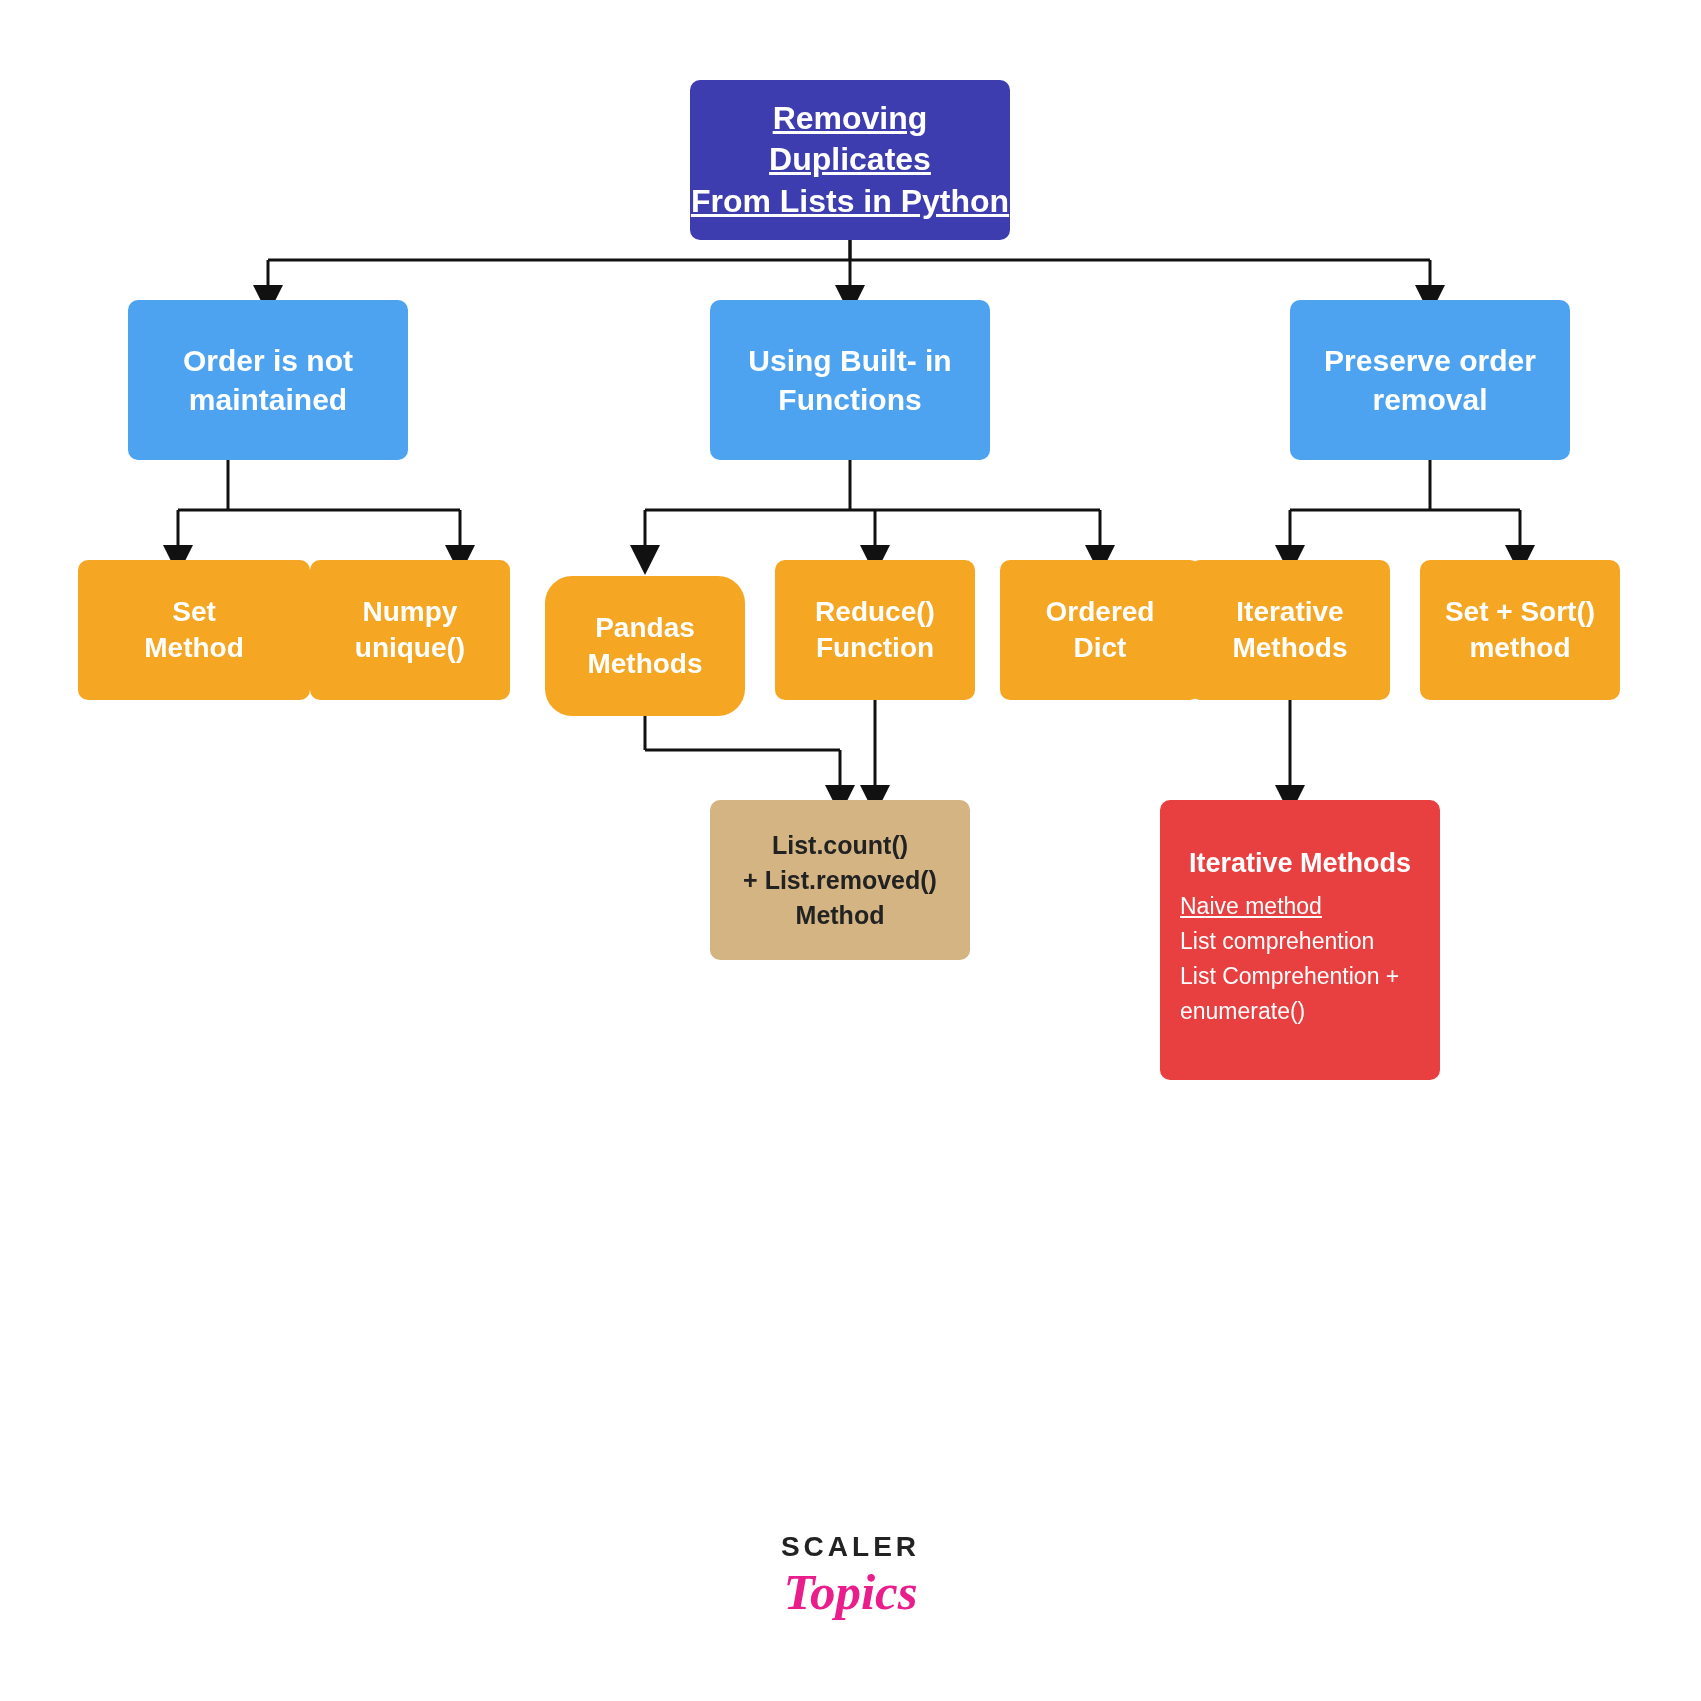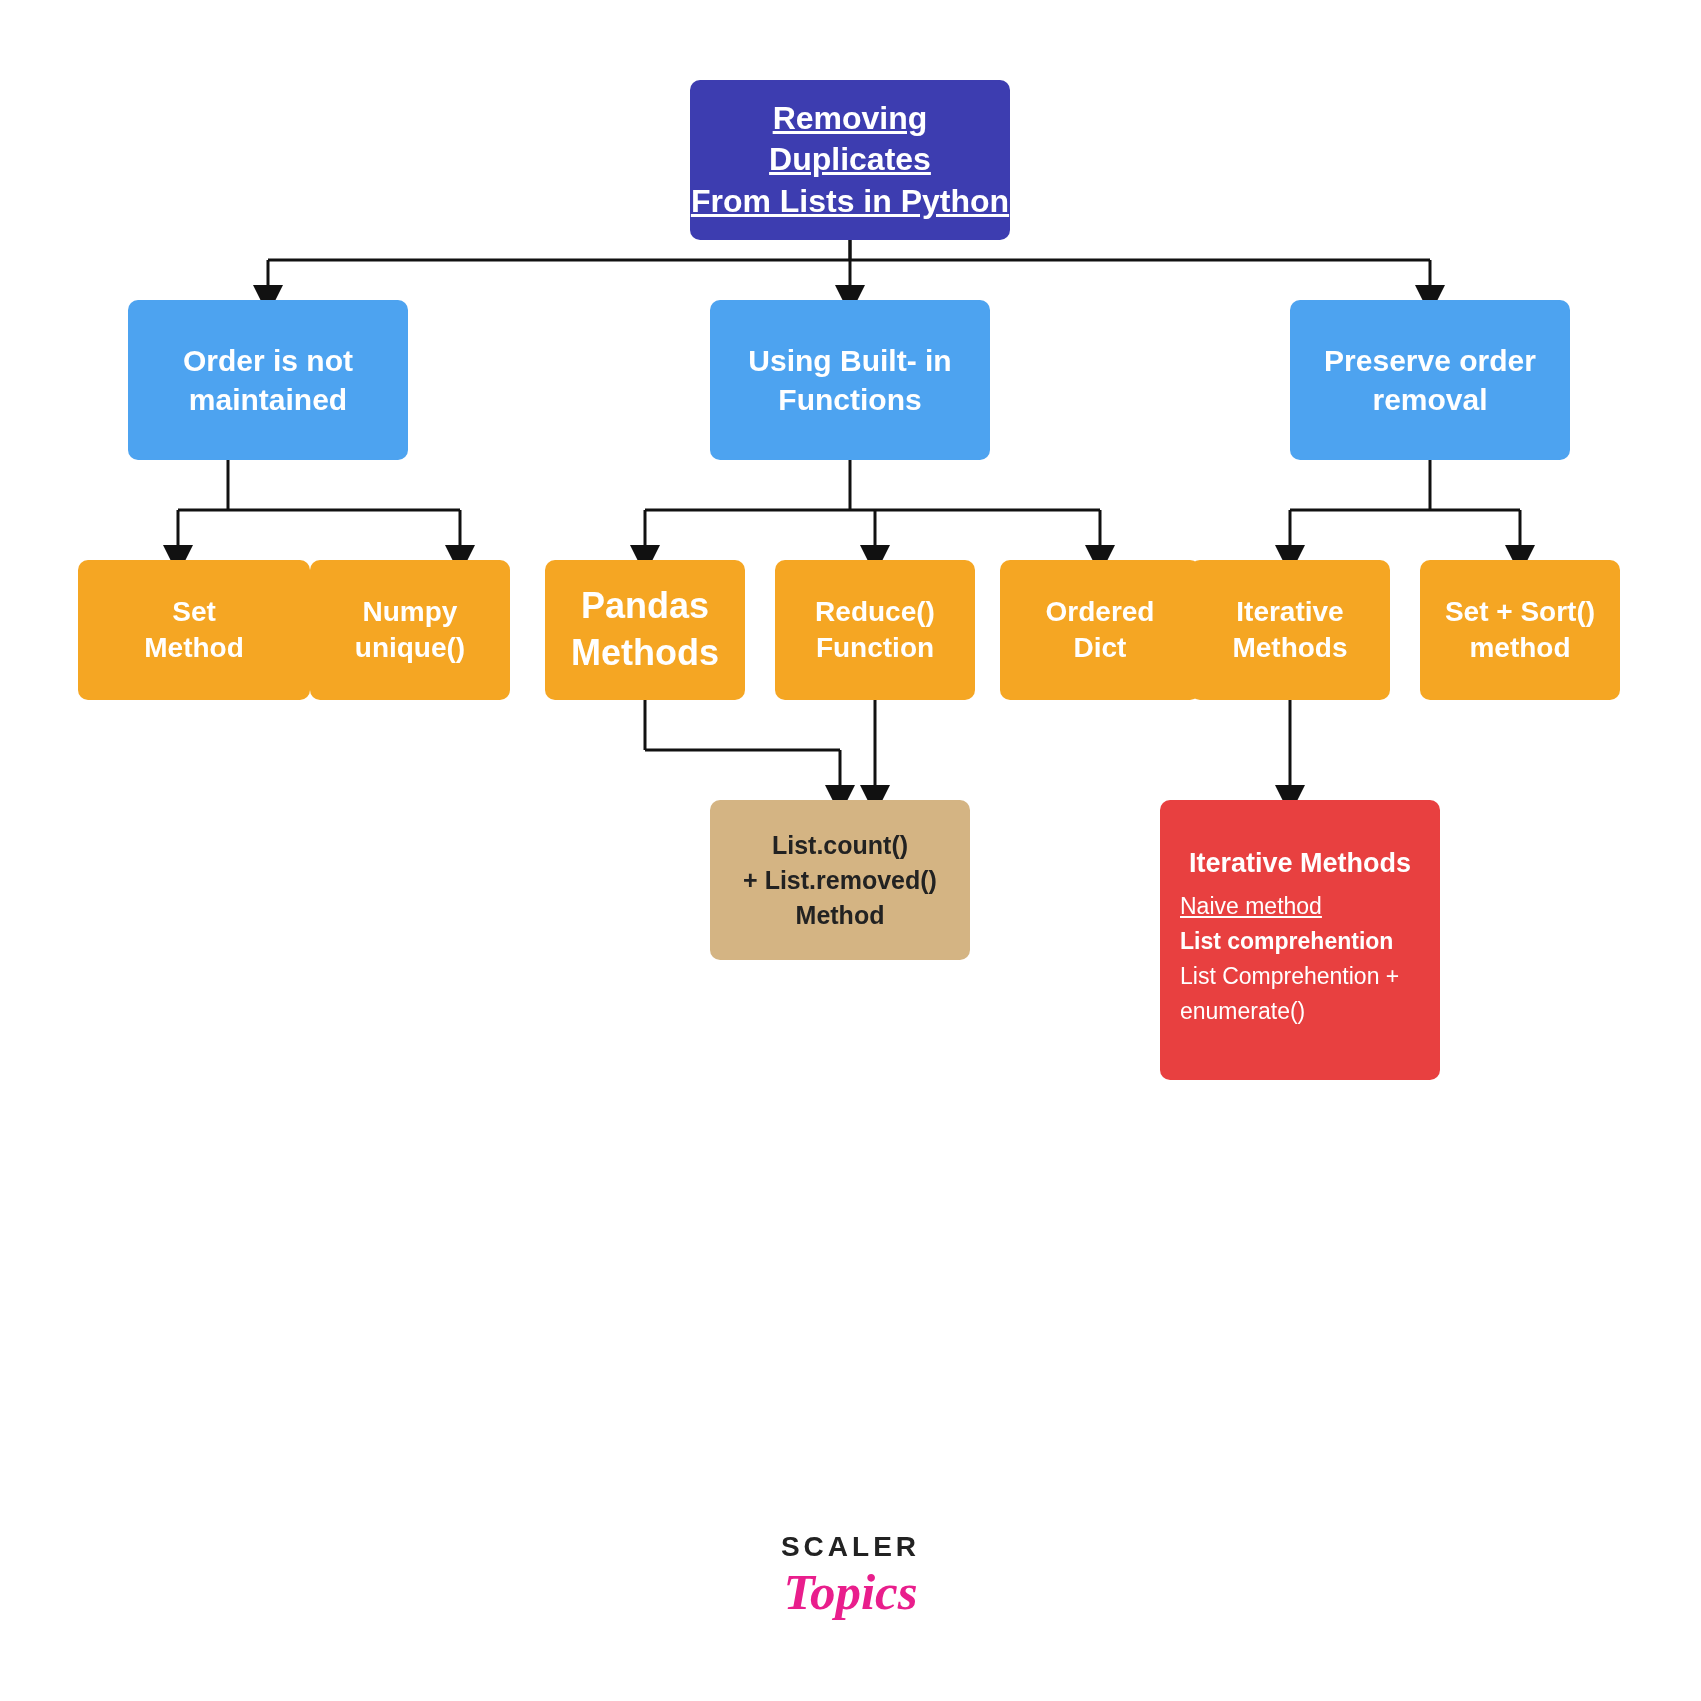--- a/index.html
+++ b/index.html
@@ -179,21 +179,21 @@
   <div class="node node-orange" style="left:78px; top:560px; width:232px; height:140px; font-size:28px; line-height:1.3;">
     <span style="white-space:pre-line;">Set
 Method</span>
   </div>
 
   <div class="node node-orange" style="left:310px; top:560px; width:200px; height:140px; font-size:28px; line-height:1.3;">
     <span style="white-space:pre-line;">Numpy
 unique()</span>
   </div>
 
-  <div class="node node-orange" style="left:545px; top:560px; width:200px; height:140px; font-size:36px; line-height:1.3;">
+  <div class="node node-orange" style="left:545px; top:576px; width:200px; height:140px; font-size:28px; line-height:1.3;border-radius:27px;">
     <span style="white-space:pre-line;">Pandas
 Methods</span>
   </div>
 
   <div class="node node-orange" style="left:775px; top:560px; width:200px; height:140px; font-size:28px; line-height:1.3;">
     <span style="white-space:pre-line;">Reduce()
 Function</span>
   </div>
 
   <div class="node node-orange" style="left:1000px; top:560px; width:200px; height:140px; font-size:28px; line-height:1.3;">
@@ -213,21 +213,21 @@
 
   <div class="node node-tan" style="left:710px; top:800px; width:260px; height:160px; font-size:25px; line-height:1.4;">
     <span style="white-space:pre-line;">List.count()
 + List.removed()
 Method</span>
   </div>
 
   <div class="node node-red" style="left:1160px; top:800px; width:280px; height:280px; font-size:25px; border-radius:10px; padding:18px 20px; flex-direction:column; align-items:flex-start; display:flex;">
     <div class="red-title" style="font-size:27px;font-weight:bold;text-align:center;width:100%;margin-bottom:14px;">Iterative Methods</div>
     <div class="red-item" style="font-size:23px;font-weight:normal;color:#ffffff;margin-bottom:8px;text-decoration:underline;">Naive method</div>
-    <div class="red-item" style="font-size:23px;font-weight:bold;color:#fff;margin-bottom:8px;">List comprehention</div>
+    <div class="red-item" style="font-size:23px;font-weight:normal;color:#fff;margin-bottom:8px;">List comprehention</div>
     <div class="red-item" style="font-size:23px;font-weight:normal;color:#ffffff;">List Comprehention +</div>
     <div class="red-item" style="font-size:23px;font-weight:normal;color:#fff;margin-bottom:8px;">enumerate()</div>
   </div>
 
   <div class="scaler-logo" style="position:absolute;bottom:80px;left:50%;transform:translateX(-50%);text-align:center;">
     <div class="scaler-text" style="font-size:28px;font-weight:bold;letter-spacing:4px;color:#222;">SCALER</div>
     <div class="topics-text" style="font-size:51px;font-family:Georgia,serif;font-style:italic;color:#e91e8c;font-weight:bold;">Topics</div>
   </div>
 
 </div>

